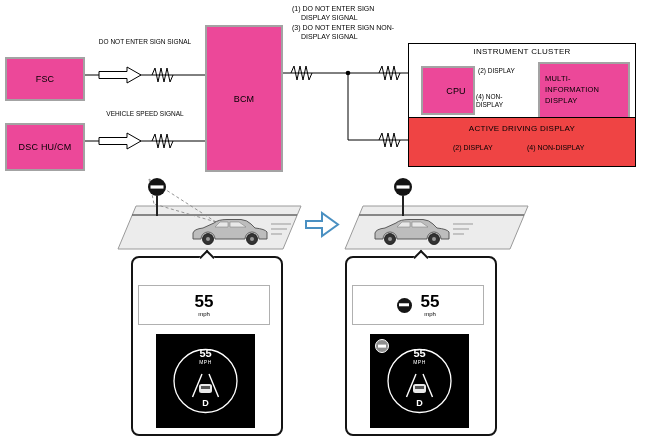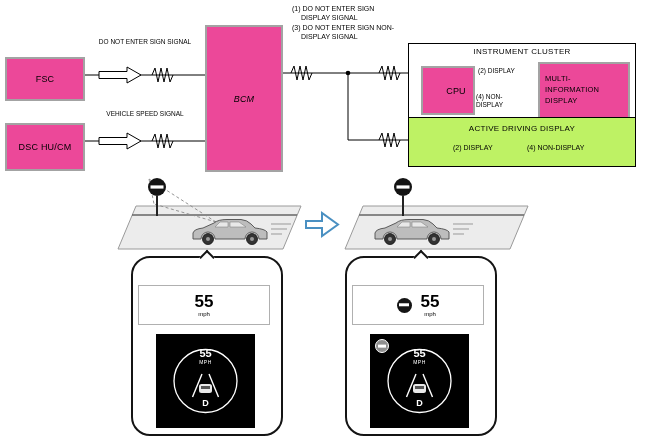--- a/index.html
+++ b/index.html
@@ -3,45 +3,45 @@
 <meta charset="utf-8">
 <style>
   html,body { margin:0; padding:0; background:#fff; font-family:"Liberation Sans", sans-serif; color:#000; }
   .stage { position:relative; width:645px; height:442px; background:#fff; overflow:hidden; }
   .layer { position:absolute; left:0; top:0; width:645px; height:442px; }
 
   .box { position:absolute; border:2px solid #a3a3a3; background:#ec4899; display:flex;
          align-items:center; justify-content:center; font-size:9px; letter-spacing:.2px; box-sizing:border-box; }
   .fsc { left:5px; top:57px; width:80px; height:44px; }
   .dsc { left:5px; top:123px; width:80px; height:48px; }
-  .bcm { left:205px; top:25px; width:78px; height:147px;font-style:italic; }
+  .bcm { left:205px; top:25px; width:78px; height:147px; }
 
   .siglabel { position:absolute; font-size:6.5px; text-align:center; }
   .sig1 { left:85px; top:38px; width:120px; }
   .sig2 { left:85px; top:110px; width:120px; }
 
   .buslabels { position:absolute; left:292px; top:4px; width:104px; font-size:7px; line-height:1.3; }
   .hang { padding-left:9px; text-indent:-9px; margin-bottom:1px; }
 
   .cluster { position:absolute; left:408px; top:27px; width:228px; height:90px;
              border:1px solid #000; box-sizing:border-box; background:#fff;margin-top:16px; }
   .cluster-title { position:absolute; top:3px; left:0; width:100%; text-align:center; font-size:8px; letter-spacing:.3px; }
   .cpu { left:12px; top:22px; width:54px; height:49px;padding-left:16px; }
   .mid { left:129px; top:18px; width:92px; height:57px; font-size:7.5px; justify-content:flex-start;
          text-align:left; padding:2px 22px 2px 5px; line-height:1.45; }
   .lbl-2d { position:absolute; left:69px; top:23px; font-size:6.5px; }
   .lbl-4nd { position:absolute; left:67px; top:49px; width:46px; font-size:6.5px; line-height:1.2; }
 
   .addbox { position:absolute; left:408px; top:117px; width:228px; height:50px;
-            border:1px solid #000; box-sizing:border-box; background:#bef264; }
+            border:1px solid #000; box-sizing:border-box; background:#ef4444; }
   .add-title { position:absolute; top:6px; left:0; width:100%; text-align:center; font-size:8px; letter-spacing:.3px; }
   .add2 { position:absolute; left:44px; top:26px; font-size:7px; }
   .add4 { position:absolute; left:118px; top:26px; font-size:7px; }
 
-  .panel { position:absolute; width:148px; height:176px; border:2px solid #141414; border-radius:19px; background:#fff; }
+  .panel { position:absolute; width:148px; height:176px; border:2px solid #141414; border-radius:8px; background:#fff; }
   .panel-left { left:131px; top:256px; }
   .panel-right { left:345px; top:256px; }
   .notch { position:absolute; top:-6.5px; left:50%; width:11px; height:11px; box-sizing:border-box;
            transform:translateX(-50%) rotate(45deg); background:#fff;
            border-left:2px solid #141414; border-top:2px solid #141414; }
 
   .speedbox { position:absolute; left:5px; top:27px; width:132px; height:40px; border:1px solid #b0b0b0;
               box-sizing:border-box; display:flex; align-items:center; justify-content:center; gap:9px; background:#fff; }
   .speedstack { text-align:center; }
   .speedval { font-size:17px; font-weight:bold; line-height:1; }

